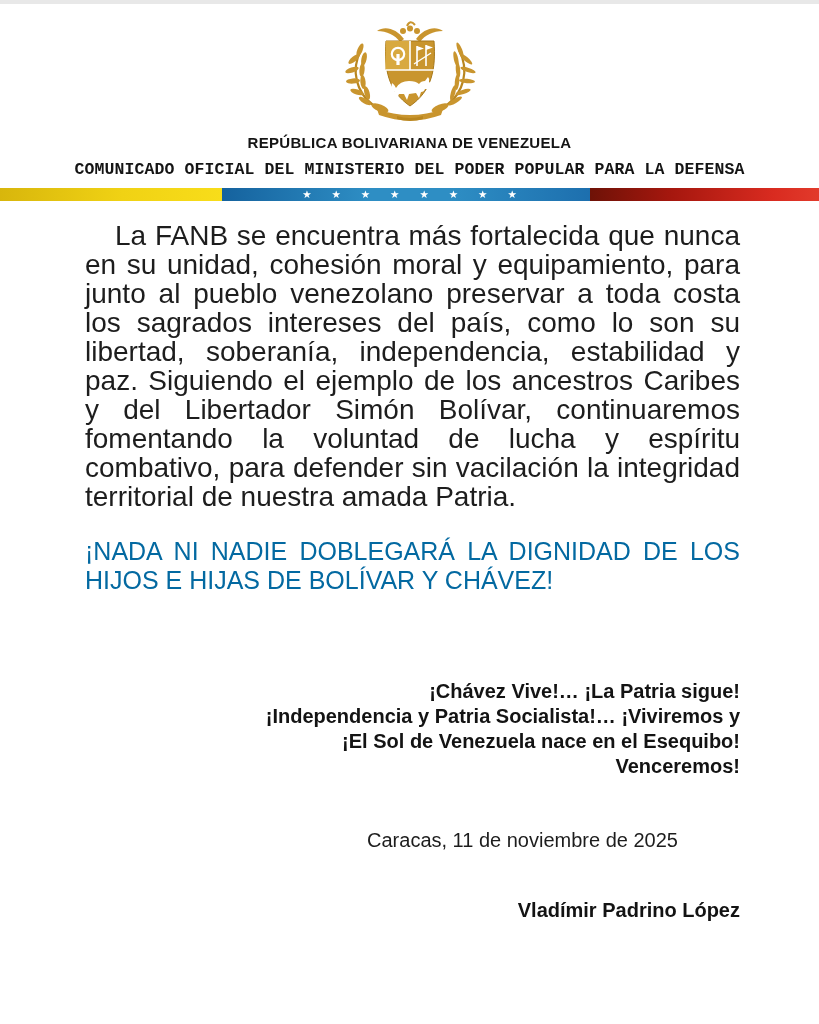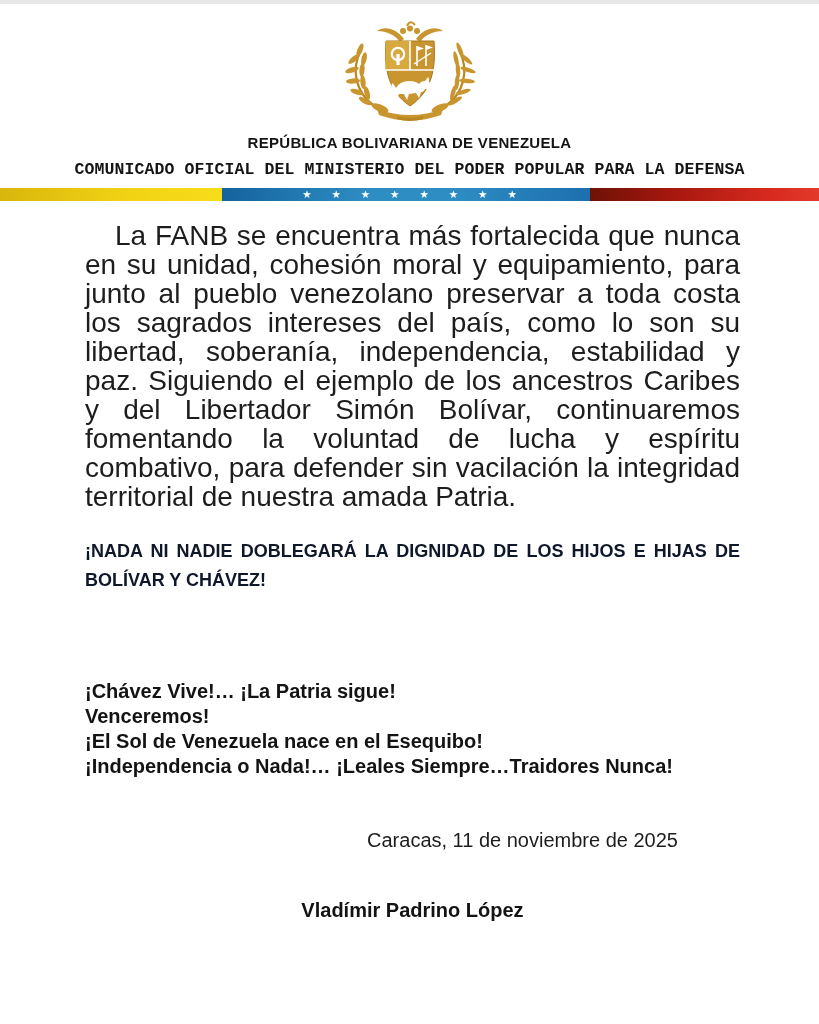--- a/index.html
+++ b/index.html
@@ -25,30 +25,30 @@
     position:absolute;left:50%;top:50%;transform:translate(-50%,-54%);
     color:#ffffff;font-size:10.5px;letter-spacing:8.5px;text-indent:8.5px;
     white-space:nowrap;line-height:13px;
   }
   .content{padding:0 79px 0 85px;}
   .body-paragraph{
     margin:20px 0 0;font-size:28px;line-height:29px;
     text-align:justify;text-indent:30px;color:#1d1d1d;
   }
   .bold-statement{
-    margin:26px 0 0;font-size:18px;line-height:29px;font-weight:bold;
-    text-align:justify;color:#0f172a;
+    margin:26px 0 0;font-size:25px;line-height:29px;font-weight:normal;
+    text-align:justify;color:#0369a1;
   }
-  .slogans{margin-top:84px;text-align:left;font-weight:bold;
+  .slogans{margin-top:84px;text-align:right;font-weight:bold;
     font-size:20px;line-height:25px;color:#131313;}
   .dateline{
     margin-top:50px;font-size:20px;text-align:center;
     position:relative;left:110px;color:#1d1d1d;
   }
-  .signature{margin-top:46px;text-align:center;font-weight:bold;
+  .signature{margin-top:46px;text-align:right;font-weight:bold;
     font-size:20px;line-height:24.5px;color:#131313;}
 </style>
 </head>
 <body>
 
 <div class="page">
 
   <div class="emblem-wrap">
     <svg width="150" height="104" viewBox="0 0 150 104">
 
@@ -130,23 +130,23 @@
   </div>
 
   <div class="content">
 
     <p class="body-paragraph">La FANB se encuentra más fortalecida que nunca en su unidad, cohesión moral y equipamiento, para junto al pueblo venezolano preservar a toda costa los sagrados intereses del país, como lo son su libertad, soberanía, independencia, estabilidad y paz. Siguiendo el ejemplo de los ancestros Caribes y del Libertador Simón Bolívar, continuaremos fomentando la voluntad de lucha y espíritu combativo, para defender sin vacilación la integridad territorial de nuestra amada Patria.</p>
 
     <p class="bold-statement">¡NADA NI NADIE DOBLEGARÁ LA DIGNIDAD DE LOS HIJOS E HIJAS DE BOLÍVAR Y CHÁVEZ!</p>
 
     <div class="slogans">
       <div>¡Chávez Vive!… ¡La Patria sigue!</div>
+      <div>¡Independencia y Patria Socialista!… ¡Viviremos y</div>
+      <div>¡El Sol de Venezuela nace en el Esequibo!</div>
       <div>Venceremos!</div>
-      <div>¡El Sol de Venezuela nace en el Esequibo!</div>
-      <div>¡Independencia o Nada!… ¡Leales Siempre…Traidores Nunca!</div>
     </div>
 
     <div class="dateline">Caracas, 11 de noviembre de 2025</div>
 
     <div class="signature">
       <div>Vladímir Padrino López</div>
     </div>
 
   </div>
 </div>

